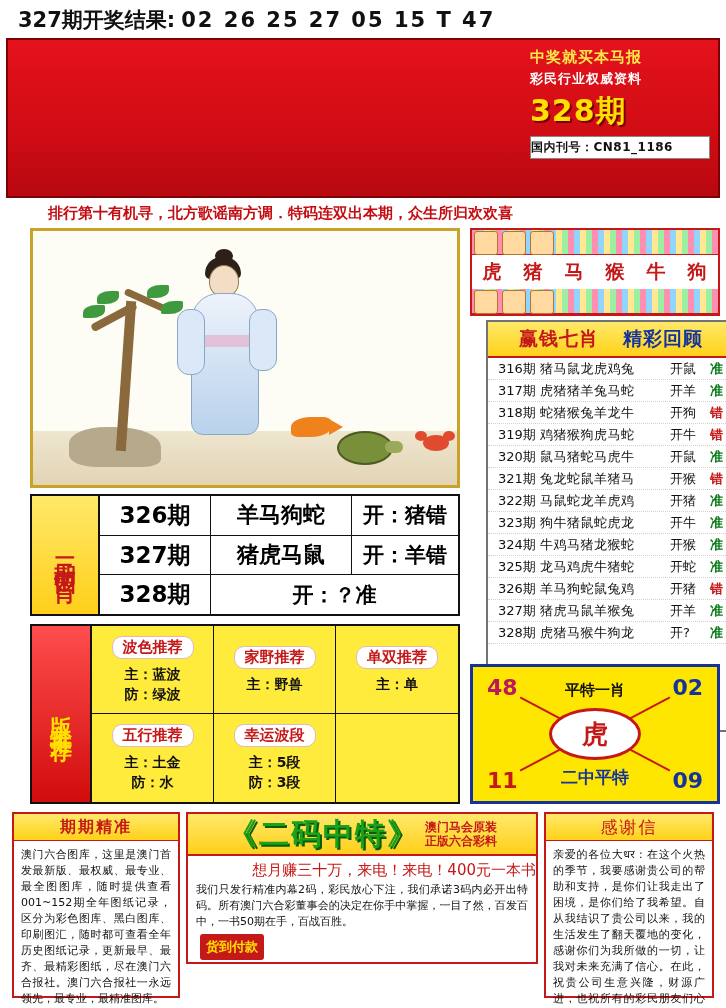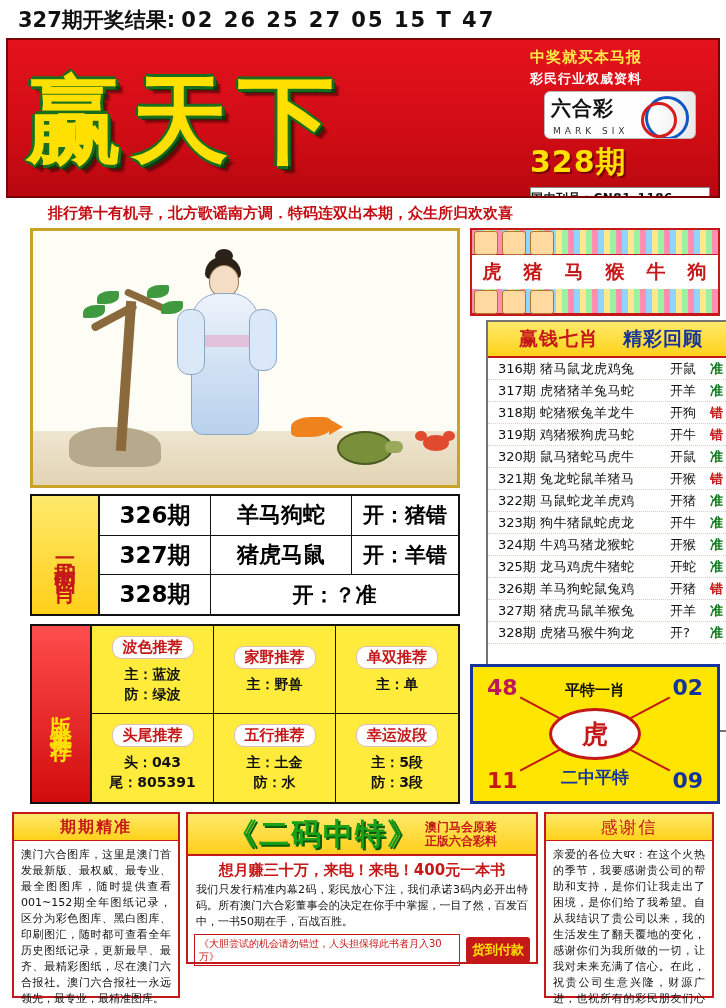--- a/index.html
+++ b/index.html
@@ -250,21 +250,21 @@
   .bm-head{
     height:40px;background:linear-gradient(180deg,#ffe96a,#ffcf1a);
     border-bottom:2px solid #c51818;display:flex;align-items:center;justify-content:center;
   }
   .bm-head .big{
     font-size:30px;font-weight:bold;color:#1aa11a;
     text-shadow:2px 2px 0 #0a5c0a;letter-spacing:2px;
   }
   .bm-head .side{font-size:12px;font-weight:bold;color:#c51818;line-height:14px;margin-left:6px;text-align:left;}
   .bm-sub{
-    font-size:15px;font-weight:bold;color:#c51818;text-align:center;margin:5px 0 2px;
+    font-size:15px;font-weight:normal;color:#c51818;text-align:right;margin:5px 0 2px;
   }
   .bm-text{padding:0 8px;font-size:11px;line-height:16px;color:#111;text-align:justify;}
   .bm-foot{
     margin:4px 6px 0;display:flex;align-items:center;justify-content:space-between;
   }
   .bm-foot .warn{
     flex:1;border:1px solid #c51818;color:#c51818;font-size:10px;padding:2px 4px;line-height:13px;
   }
   .bm-foot .pay{
     margin-left:6px;background:#c51818;color:#ffe000;font-size:13px;font-weight:bold;
@@ -286,30 +286,23 @@
 <body>
 
 <div class="page">
 
   <div class="topline">
     <span>327期开奖结果:</span>
     <span class="nums">02 26 25 27 05 15 T 47</span>
   </div>
 
   <div class="masthead">
-    <div class="mast-title">赢天下</div>
     <div class="mast-right">
       <div class="mast-r1">中奖就买本马报</div>
       <div class="mast-r2">彩民行业权威资料</div>
-      <div class="mast-logo">
-        <span class="cn">六合彩</span>
-        <span class="en">MARK SIX</span>
-        <span class="ring"></span>
-        <span class="ring2"></span>
-      </div>
       <div class="mast-issue">328期</div>
       <div class="mast-code">国内刊号：CN81_1186</div>
     </div>
   </div>
 
   <div class="slogan">排行第十有机寻，北方歌谣南方调．特码连双出本期，众生所归欢欢喜</div>
 
   <div class="illus">
     <div class="sky"></div>
     <div class="ground"></div>
@@ -488,25 +481,20 @@
       </div>
       <div class="cell">
         <div class="t">家野推荐</div>
         <div class="l">主：野兽</div>
       </div>
       <div class="cell">
         <div class="t">单双推荐</div>
         <div class="l">主：单</div>
       </div>
       <div class="cell">
-        <div class="t">头尾推荐</div>
-        <div class="l">头：043</div>
-        <div class="l">尾：805391</div>
-      </div>
-      <div class="cell">
         <div class="t">五行推荐</div>
         <div class="l">主：土金</div>
         <div class="l">防：水</div>
       </div>
       <div class="cell">
         <div class="t">幸运波段</div>
         <div class="l">主：5段</div>
         <div class="l">防：3段</div>
       </div>
     </div>
@@ -535,21 +523,20 @@
     <div class="bm-head">
       <span class="big">《二码中特》</span>
       <span class="side">
         <span>澳门马会原装</span><br>
         <span>正版六合彩料</span>
       </span>
     </div>
     <div class="bm-sub">想月赚三十万，来电！来电！400元一本书</div>
     <div class="bm-text">我们只发行精准内幕2码，彩民放心下注，我们承诺3码内必开出特码。所有澳门六合彩董事会的决定在你手中掌握，一目了然，百发百中，一书50期在手，百战百胜。</div>
     <div class="bm-foot">
-      <div class="warn">《大胆尝试的机会请勿错过，人头担保得此书者月入30万》</div>
       <div class="pay">货到付款</div>
     </div>
   </div>
 
   <div class="bot-right">
     <div class="br-head">感谢信</div>
     <div class="br-body">亲爱的各位大धर：在这个火热的季节，我要感谢贵公司的帮助和支持，是你们让我走出了困境，是你们给了我希望。自从我结识了贵公司以来，我的生活发生了翻天覆地的变化，感谢你们为我所做的一切，让我对未来充满了信心。在此，祝贵公司生意兴隆，财源广进，也祝所有的彩民朋友们心想事成，生活的心情愉快。</div>
   </div>
 
 </div>

